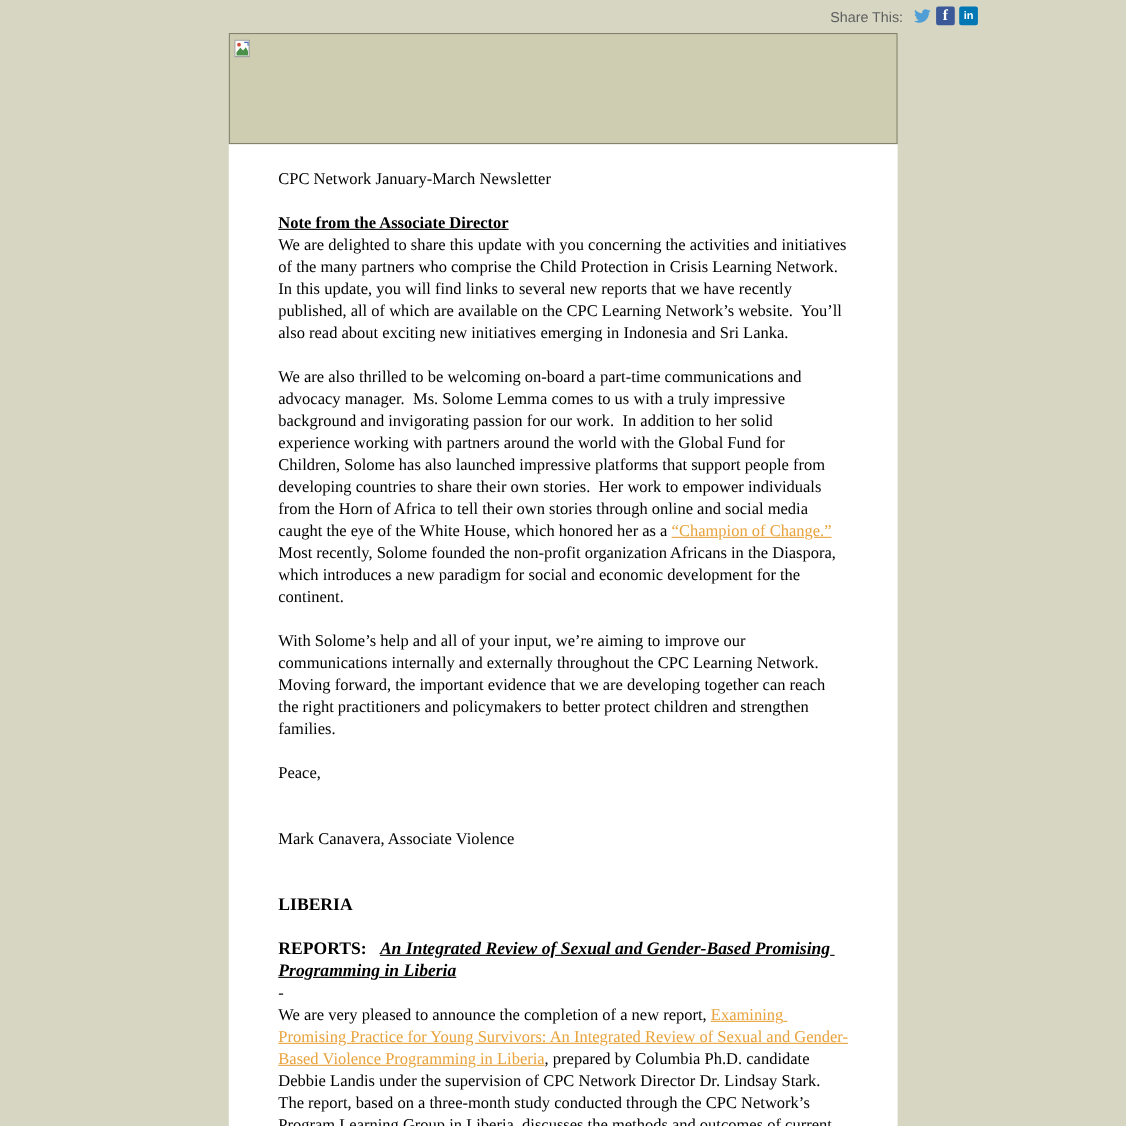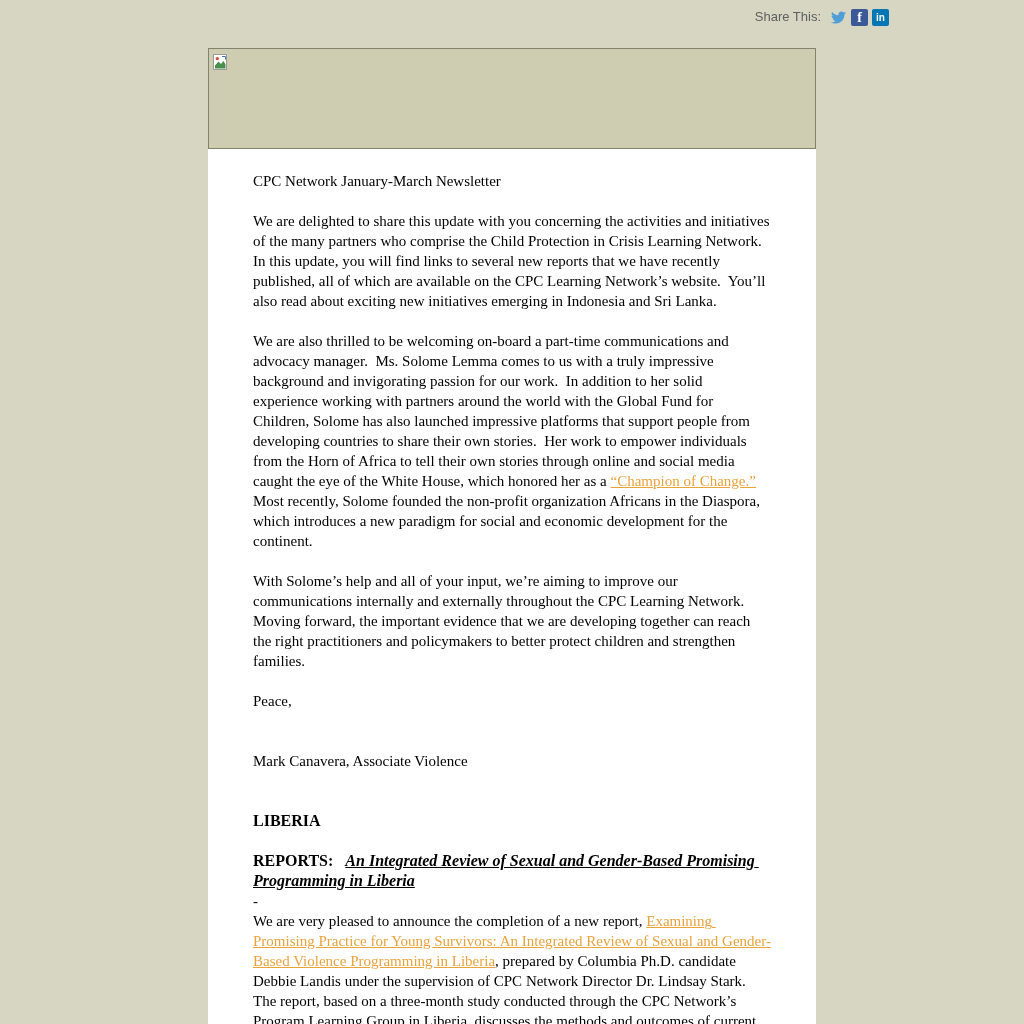--- a/index.html
+++ b/index.html
@@ -10,23 +10,23 @@
     background: var(--page-background, #d6d6c3);
     font-family: "Liberation Serif", serif;
     color:#000;
   }
   .share-bar {
     width:758px;
     margin:0 auto;
     padding:9px 2px 7px 0;
     display:flex;
     justify-content:flex-end;
-    align-items:flex-start;
+    align-items:flex-end;
     gap:4px;
-    height:48px;
+    height:30px;
   }
   .share-label {
     font-family:"Liberation Sans", sans-serif;
     font-size:13px;
     color:#5f5f5f;
     margin-right:5px;
   }
   .share-icon {
     width:17px; height:17px;
     display:inline-flex;
@@ -110,20 +110,21 @@
           <rect x="0.5" y="0.5" width="13" height="15" fill="#ffffff" stroke="#9b9b9b"></rect>
           <circle cx="4.3" cy="4.6" r="1.7" fill="#cf4a3a"></circle>
           <path d="M2 11.5 L5.5 7.5 L8 10 L10.5 7 L12.5 10.5 L12.5 14.5 L2 14.5 Z" fill="#4a8f4a"></path>
           <path d="M9 2.5 h3.5 v3" fill="none" stroke="#4a6fb5" stroke-width="1"></path>
         </svg></span>
   </div>
 
   <div class="content">
     <p class="mb20">CPC Network January-March Newsletter</p>
 
+    <p class="mb0 bold underline">Note from the Associate Director</p>
 
     <p class="mb20">We are delighted to share this update with you concerning the activities and initiatives of the many partners who comprise the Child Protection in Crisis Learning Network.  In this update, you will find links to several new reports that we have recently published, all of which are available on the CPC Learning Network’s website.  You’ll also read about exciting new initiatives emerging in Indonesia and Sri Lanka.</p>
 
     <p class="mb20"><span>We are also thrilled to be welcoming on-board a part-time communications and advocacy manager.  Ms. Solome Lemma comes to us with a truly impressive background and invigorating passion for our work.  In addition to her solid experience working with partners around the world with the Global Fund for Children, Solome has also launched impressive platforms that support people from developing countries to share their own stories.  Her work to empower individuals from the Horn of Africa to tell their own stories through online and social media caught the eye of the White House, which honored her as a </span><a class="link">“Champion of Change.”</a><span> Most recently, Solome founded the non-profit organization Africans in the Diaspora, which introduces a new paradigm for social and economic development for the continent.</span></p>
 
     <p class="mb20">With Solome’s help and all of your input, we’re aiming to improve our communications internally and externally throughout the CPC Learning Network.  Moving forward, the important evidence that we are developing together can reach the right practitioners and policymakers to better protect children and strengthen families.</p>
 
     <p class="mb40">Peace,</p>
 
     <p class="mb40">Mark Canavera, Associate Violence</p>

